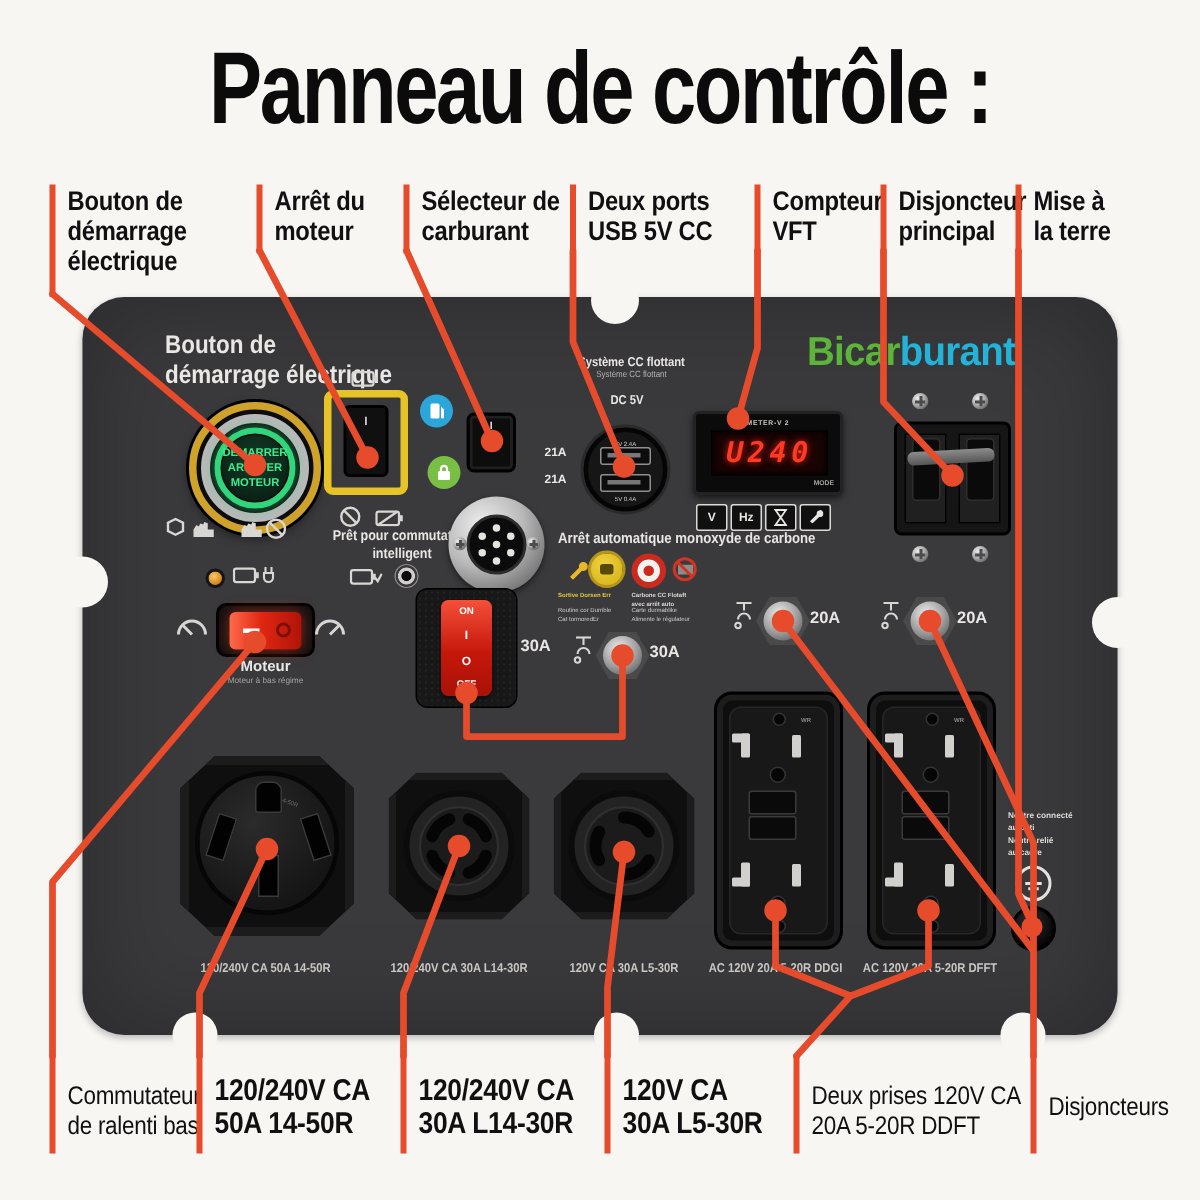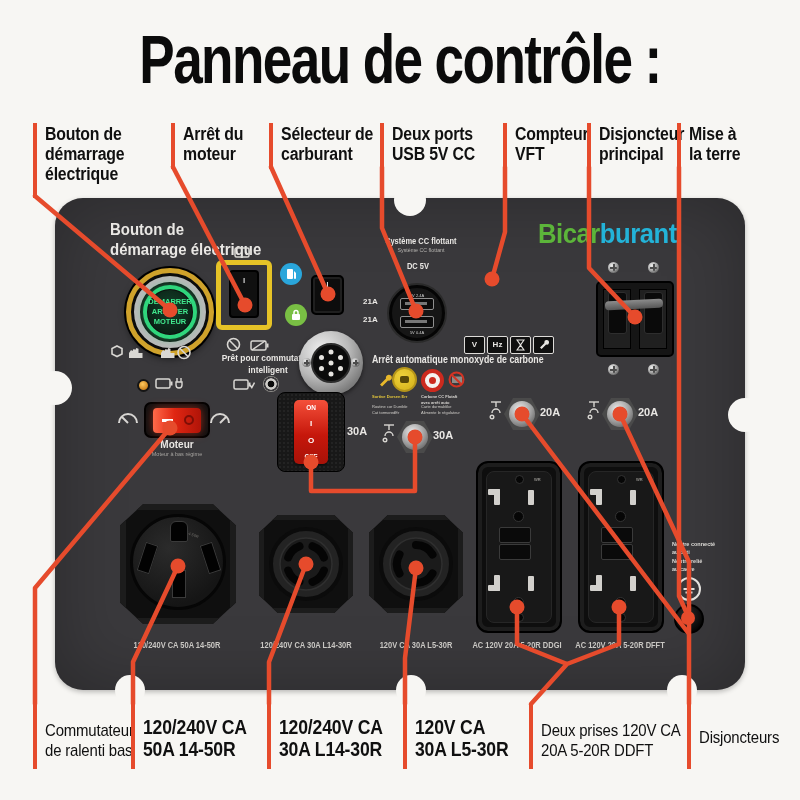--- a/index.html
+++ b/index.html
@@ -168,20 +168,27 @@
     <div class="abs" style="left:8px;top:5px;width:34px;text-align:center;font-size:4px;color:#cfcfcf;" data-bind="panel.dc.usb_top">5V 2.4A</div>
     <div class="abs" style="left:8px;top:10px;width:34px;height:12px;background:#0c0c0c;border:1.5px solid #8f8f8f;border-radius:2px;box-sizing:border-box;">
         <div class="abs" style="left:4px;top:3px;width:22px;height:3px;background:#777;"></div>
       </div>
     <div class="abs" style="left:8px;top:28px;width:34px;height:12px;background:#0c0c0c;border:1.5px solid #8f8f8f;border-radius:2px;box-sizing:border-box;">
         <div class="abs" style="left:4px;top:3px;width:22px;height:3px;background:#777;"></div>
       </div>
     <div class="abs" style="left:8px;top:42px;width:34px;text-align:center;font-size:4px;color:#cfcfcf;" data-bind="panel.dc.usb_bottom">5V 0.4A</div>
   </div>
 
+  <div class="abs" style="left:462px;top:274px;width:100px;height:56px;background:#0b0b0b;border:2px solid #232323;border-radius:4px;box-shadow:0 2px 5px rgba(0,0,0,.6);box-sizing:border-box;">
+    <div class="abs" style="left:0;top:3px;width:96px;text-align:center;font-size:4.5px;letter-spacing:.5px;color:#cbc9c5;font-weight:700;" data-bind="panel.meter.model">METER-V 2</div>
+    <div class="abs" style="left:10px;top:11px;width:76px;height:28px;background:#1a0404;border:1px solid #000;box-shadow:inset 0 0 6px #000;display:flex;align-items:center;justify-content:center;">
+      <span style="font-family:'DejaVu Sans Mono',monospace;font-style:italic;font-weight:700;font-size:19px;letter-spacing:3px;color:#ff3a22;text-shadow:0 0 5px rgba(255,40,20,.85);" data-bind="panel.meter.display">U240</span>
+    </div>
+    <div class="abs" style="left:0;top:43px;width:92px;text-align:right;font-size:4.5px;color:#a5a3a0;font-weight:700;" data-bind="panel.meter.mode_label">MODE</div>
+  </div>
   <div class="mbtn" style="left:464px;top:336px;" data-bind="panel.meter.btn_v">V</div>
   <div class="mbtn" style="left:487px;top:336px;" data-bind="panel.meter.btn_hz">Hz</div>
   <div class="mbtn" style="left:510px;top:336px;">
       <svg width="9" height="12" viewBox="0 0 9 12" style="margin:1.5px auto 0;">
         <path d="M1,1 h7 l-3.5,5 3.5,5 h-7 l3.5,-5 z" fill="none" stroke="#e8e6e3" stroke-width="1.2"></path>
       </svg>
     </div>
   <div class="mbtn" style="left:533px;top:336px;">
       <svg width="11" height="11" viewBox="0 0 11 11" style="margin:1px auto 0;">
         <path d="M2,9.5 L6.5,5 a2.3,2.3 0 1 1 1.6,1.6 L3.6,11 z M7,1.5 l2.5,2.5" fill="#e8e6e3"></path>

